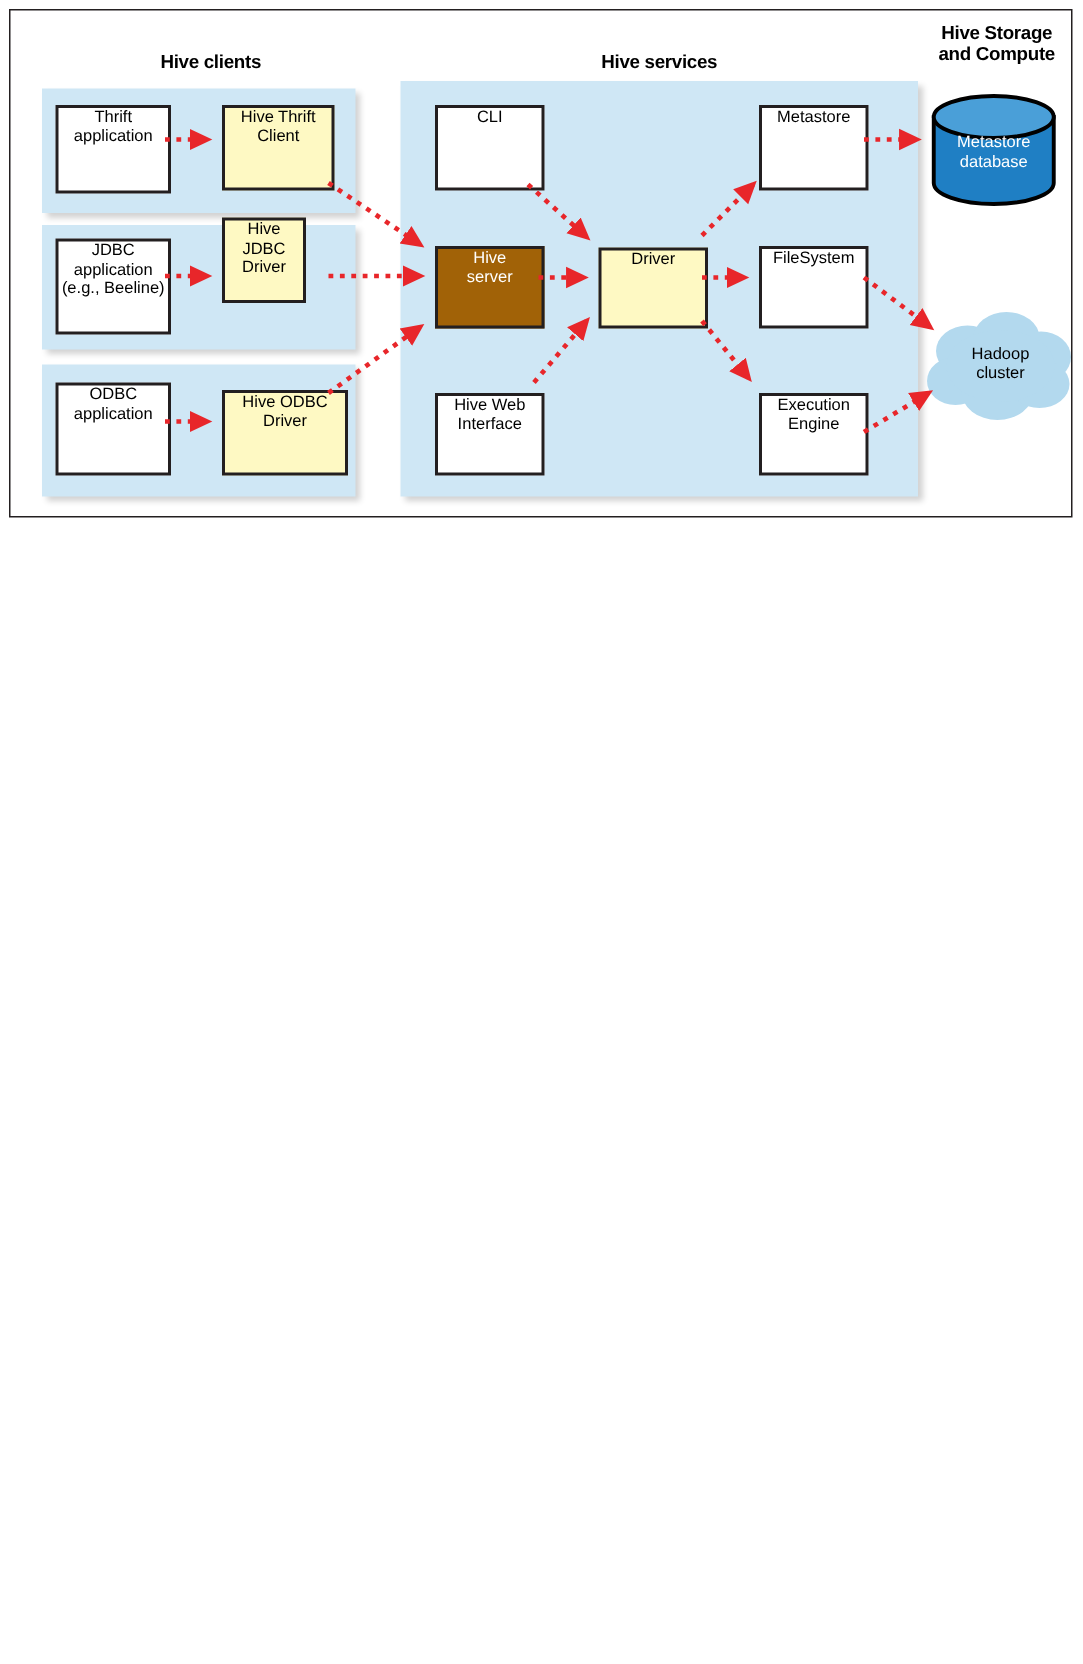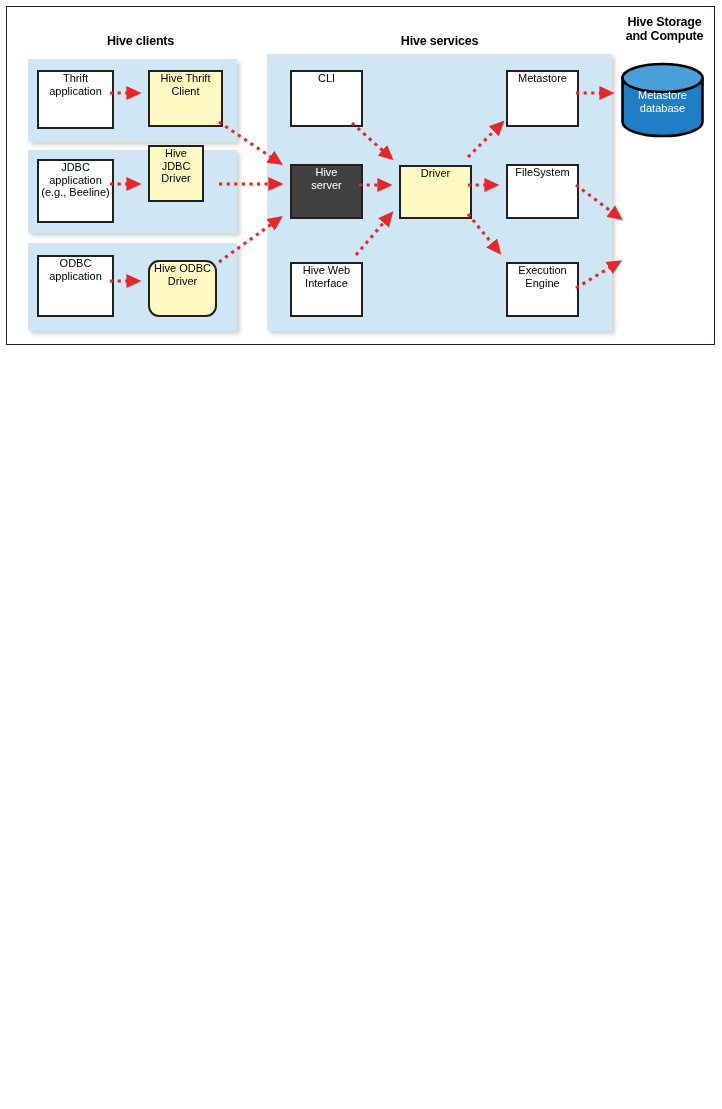--- a/index.html
+++ b/index.html
@@ -62,30 +62,30 @@
     align-items: flex-start;
     justify-content: center;
     text-align: center;
     font-size: 11px;
     line-height: 12.5px;
     color: #000000;
     background: #ffffff;
     z-index: 4;
   }
   .node.orange { background: #fef9c3; }
-  .node.blue   { background: #404040; color: #ffffff; }
+  .node.blue   { background: #a16207; color: #ffffff; }
 
   
   #node-thrift-app { left: 30px;  top: 63px;  width: 77px; height: 59px; }
   #node-jdbc-app   { left: 30px;  top: 152px; width: 77px; height: 64px; }
   #node-odbc-app   { left: 30px;  top: 248px; width: 77px; height: 62px; }
 
   #node-thrift-client { left: 141px; top: 63px;  width: 75px; height: 57px; }
   #node-jdbc-driver   { left: 141px; top: 138px; width: 56px; height: 57px; }
-  #node-odbc-driver   { left: 141px; top: 253px; width: 69px; height: 57px; border-radius: 11px; }
+  #node-odbc-driver   { left: 141px; top: 253px; width: 84px; height: 57px; }
 
   
   #node-cli        { left: 283px; top: 63px;  width: 73px; height: 57px; }
   #node-hive-server{ left: 283px; top: 157px; width: 73px; height: 55px; }
   #node-hwi        { left: 283px; top: 255px; width: 73px; height: 55px; }
   #node-driver     { left: 392px; top: 158px; width: 73px; height: 54px; }
   #node-metastore  { left: 499px; top: 63px;  width: 73px; height: 57px; }
   #node-filesystem { left: 499px; top: 157px; width: 73px; height: 55px; }
   #node-exec-engine{ left: 499px; top: 255px; width: 73px; height: 55px; }
 
@@ -256,20 +256,37 @@
     <svg width="85" height="76" viewBox="0 0 85 76">
       <path d="M 2.5,16 L 2.5,60 A 40,14 0 0 0 82.5,60 L 82.5,16 Z" fill="#1f7fc4" stroke="#000000" stroke-width="2.6"></path>
       <ellipse cx="42.5" cy="16" rx="40" ry="14" fill="#4a9fd8" stroke="#000000" stroke-width="2.6"></ellipse>
     </svg>
     <div class="cyl-label">
       <div>Metastore</div>
       <div>database</div>
     </div>
   </div>
 
+  <div id="cloud">
+    <svg width="104" height="82" viewBox="0 0 104 82">
+      <g fill="#b3d9ee">
+        <ellipse cx="30" cy="30" rx="21" ry="17"></ellipse>
+        <ellipse cx="56" cy="21" rx="22" ry="17"></ellipse>
+        <ellipse cx="79" cy="34" rx="20" ry="17"></ellipse>
+        <ellipse cx="22" cy="50" rx="19" ry="16"></ellipse>
+        <ellipse cx="50" cy="57" rx="24" ry="19"></ellipse>
+        <ellipse cx="78" cy="52" rx="20" ry="16"></ellipse>
+        <ellipse cx="52" cy="40" rx="36" ry="24"></ellipse>
+      </g>
+    </svg>
+    <div class="cloud-label">
+      <div>Hadoop</div>
+      <div>cluster</div>
+    </div>
+  </div>
 
 </div>
 
 <svg id="arrow-layer">
   <defs>
     <marker id="ah" viewBox="0 0 10 10" refX="7.2" refY="5" markerWidth="5.2" markerHeight="5.2" orient="auto-start-reverse">
       <path d="M 0 0.6 L 9.4 5 L 0 9.4 z" fill="#e8262a"></path>
     </marker>
   </defs>
   <g stroke="#e8262a" stroke-width="3.1" stroke-linecap="butt" stroke-dasharray="3.2 4.4" fill="none" marker-end="url(#ah)">

